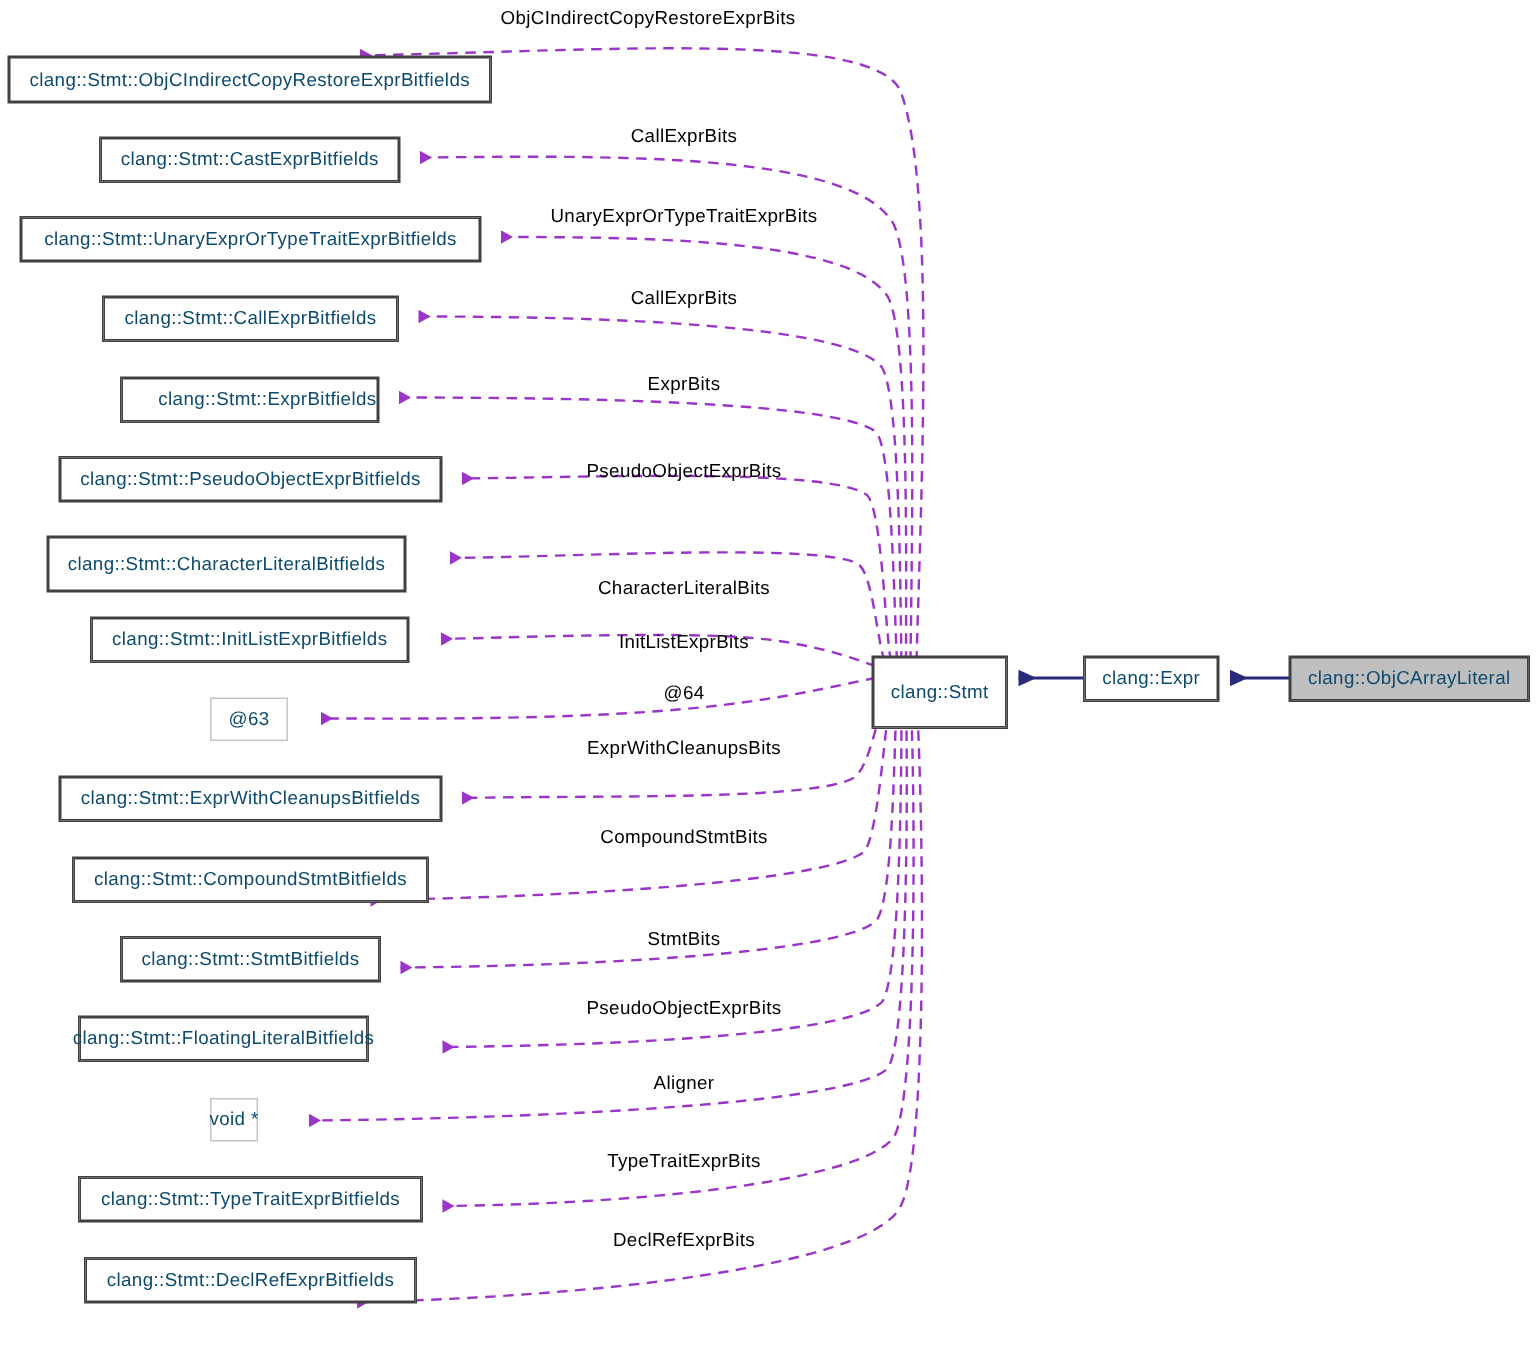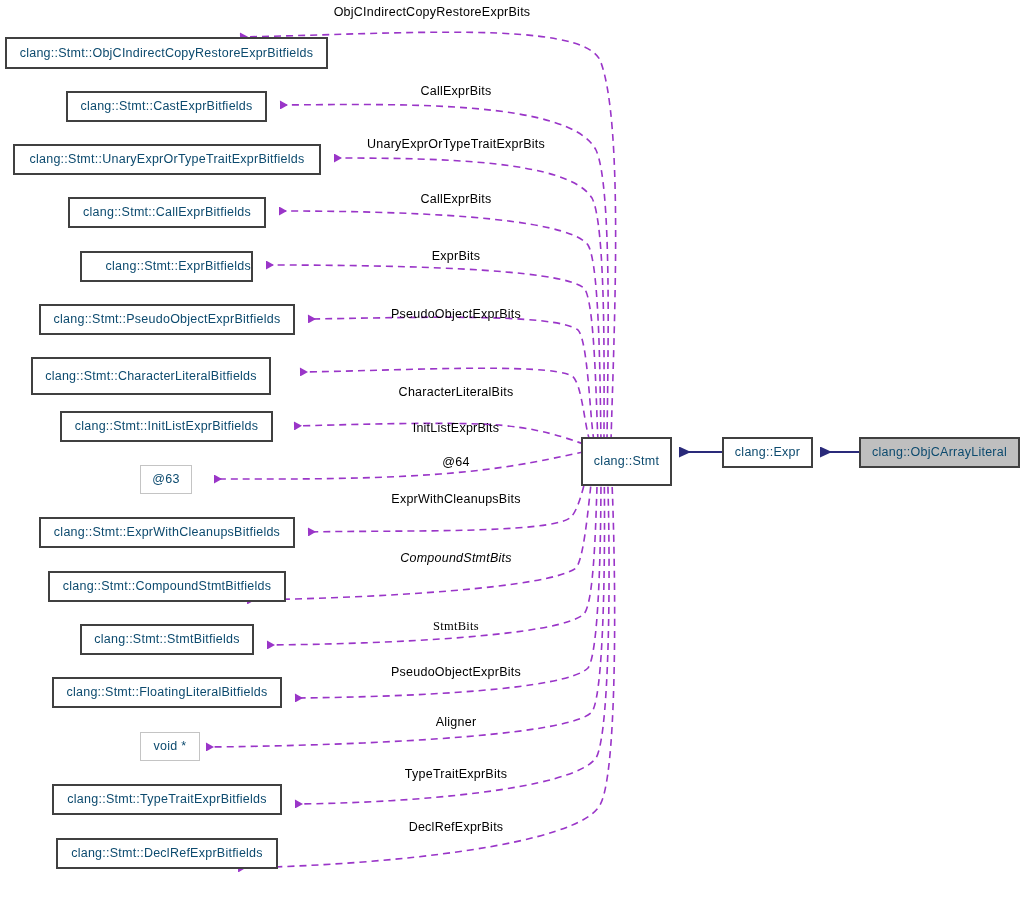--- a/index.html
+++ b/index.html
@@ -129,24 +129,24 @@
       </div>
       <div class="node thick" style="left: 40px; top: 518px; width: 254px; height: 29px;">
         <span>clang::Stmt::ExprWithCleanupsBitfields</span>
       </div>
       <div class="node thick" style="left: 49px; top: 572px; width: 236px; height: 29px;">
         <span>clang::Stmt::CompoundStmtBitfields</span>
       </div>
       <div class="node thick" style="left: 81px; top: 625px; width: 172px; height: 29px;">
         <span>clang::Stmt::StmtBitfields</span>
       </div>
-      <div class="node thick" style="left: 53px; top: 678px; width: 228px; height: 29px;">
+      <div class="node thick" style="left: 53px; top: 678px; width: 192px; height: 29px;">
         <span>clang::Stmt::FloatingLiteralBitfields</span>
       </div>
-      <div class="node light" style="left: 140px; top: 732px; width: 60px; height: 29px;">
+      <div class="node light" style="left: 140px; top: 732px; width: 32px; height: 29px;">
         <span>void *</span>
       </div>
       <div class="node thick" style="left: 53px; top: 785px; width: 228px; height: 29px;">
         <span>clang::Stmt::TypeTraitExprBitfields</span>
       </div>
       <div class="node thick" style="left: 57px; top: 839px; width: 220px; height: 29px;">
         <span>clang::Stmt::DeclRefExprBitfields</span>
       </div>
       <div class="node thick" style="left: 582px; top: 438px; width: 89px; height: 47px;">
         <span>clang::Stmt</span>
@@ -162,21 +162,21 @@
       <div class="edge-label" style="left: 432px; top: 12px;">ObjCIndirectCopyRestoreExprBits</div>
       <div class="edge-label" style="left: 456px; top: 91px;">CallExprBits</div>
       <div class="edge-label" style="left: 456px; top: 144px;">UnaryExprOrTypeTraitExprBits</div>
       <div class="edge-label" style="left: 456px; top: 199px;">CallExprBits</div>
       <div class="edge-label" style="left: 456px; top: 256px;">ExprBits</div>
       <div class="edge-label" style="left: 456px; top: 314px;">PseudoObjectExprBits</div>
       <div class="edge-label" style="left: 456px; top: 392px;">CharacterLiteralBits</div>
       <div class="edge-label" style="left: 456px; top: 428px;">InitListExprBits</div>
       <div class="edge-label" style="left: 456px; top: 462px;">@64</div>
       <div class="edge-label" style="left: 456px; top: 499px;">ExprWithCleanupsBits</div>
-      <div class="edge-label" style="left: 456px; top: 558px; font-style: italic;">CompoundStmtBits</div>
-      <div class="edge-label" style="left: 456px; top: 626px; font-family: Liberation Serif, serif;">StmtBits</div>
+      <div class="edge-label" style="left: 456px; top: 558px;">CompoundStmtBits</div>
+      <div class="edge-label" style="left: 456px; top: 626px;">StmtBits</div>
       <div class="edge-label" style="left: 456px; top: 672px;">PseudoObjectExprBits</div>
       <div class="edge-label" style="left: 456px; top: 722px;">Aligner</div>
       <div class="edge-label" style="left: 456px; top: 774px;">TypeTraitExprBits</div>
       <div class="edge-label" style="left: 456px; top: 827px;">DeclRefExprBits</div>
     </div>
 
 </div>
 
 </body></html>

